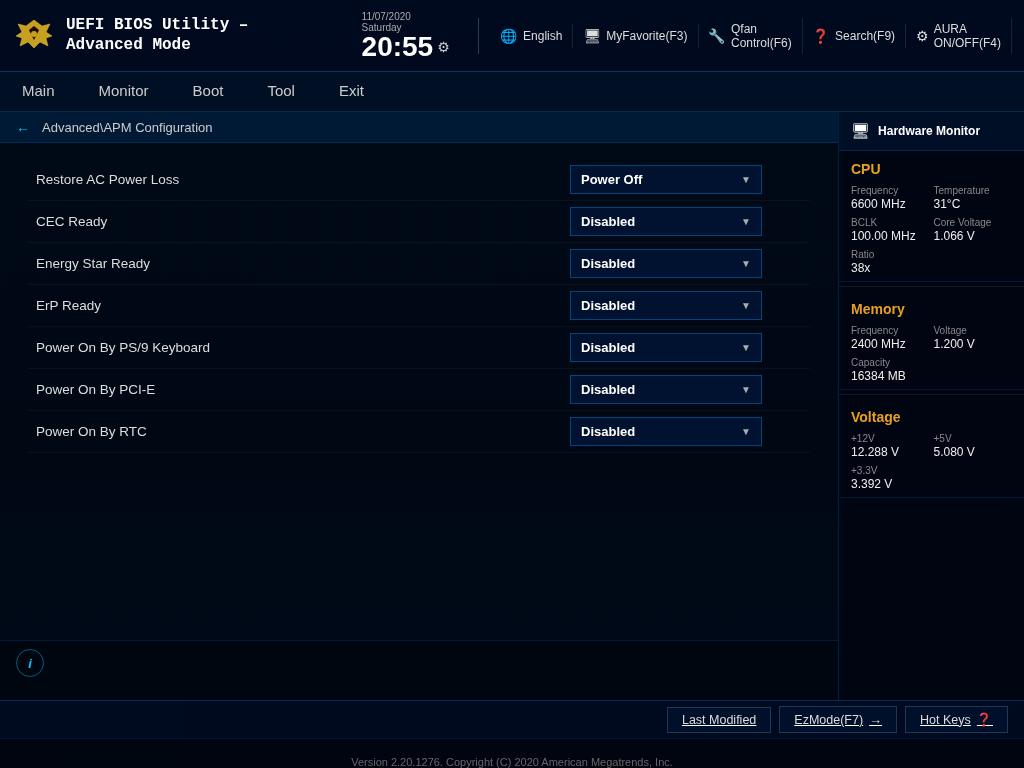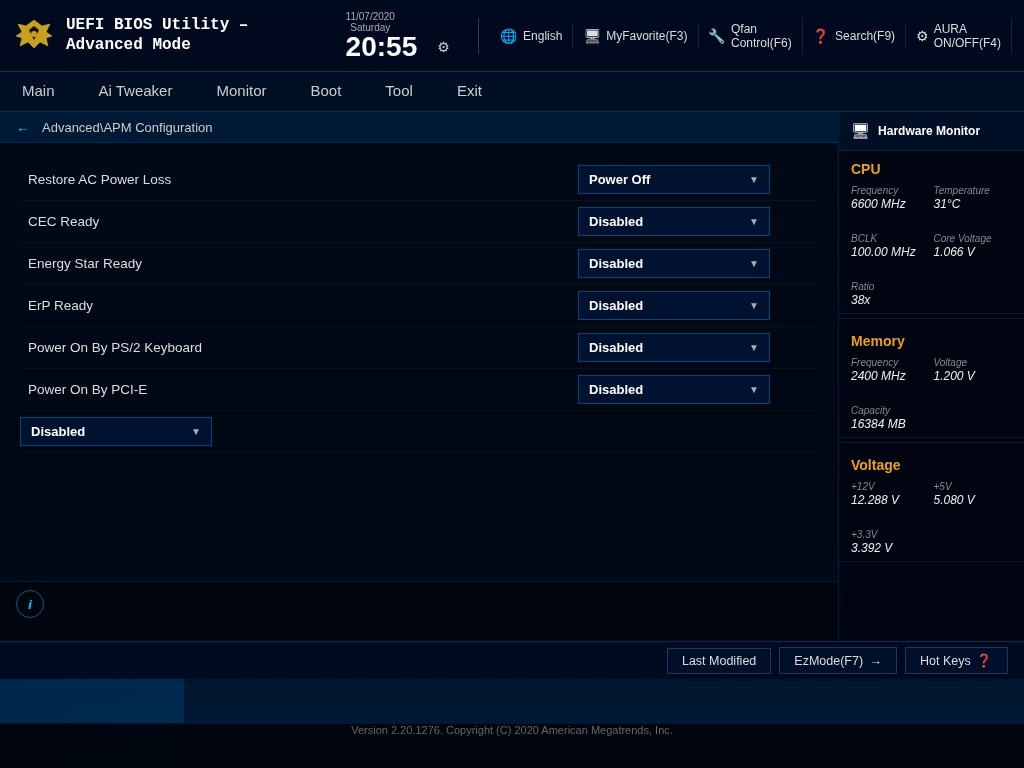--- a/index.html
+++ b/index.html
@@ -92,30 +92,29 @@
       line-height: 1.2;
     }
 
     
     .clock-area {
       display: flex;
       flex-direction: column;
       align-items: flex-start;
       margin-left: 10px;
       margin-right: 16px;
-      text-align: center;
     }
     .date-text {
       font-size: 10px;
       color: #aaa;
     }
     .time-row {
       display: flex;
       align-items: center;
-      gap: 20px;
+      gap: 4px;
     }
     .time-text {
       font-size: 28px;
       font-weight: bold;
       color: #fff;
       line-height: 1;
     }
     .gear-icon-small {
       font-size: 14px;
       color: #ccc;
@@ -202,21 +201,21 @@
     .back-arrow {
       color: #0cf;
       font-size: 14px;
       cursor: pointer;
       margin-right: 4px;
     }
 
     
     .settings-list {
       flex: 1;
-      padding: 16px 20px;
+      padding: 16px 28px;
       overflow-y: auto;
     }
     .setting-row {
       display: flex;
       align-items: center;
       padding: 6px 0;
       border-bottom: 1px solid rgba(255,255,255,0.04);
     }
     .setting-label {
       flex: 1;
@@ -303,22 +302,21 @@
       font-size: 14px;
       font-weight: 600;
       color: #e8a020;
       margin-bottom: 8px;
     }
     .hw-section-title.memory { color: #e8a020; }
     .hw-section-title.voltage { color: #e8a020; }
     .hw-grid {
       display: grid;
       grid-template-columns: 1fr 1fr;
-      gap: 22px 4px;
-      font-style: italic;
+      gap: 6px 4px;
     }
     .hw-item {
       display: flex;
       flex-direction: column;
     }
     .hw-label {
       font-size: 10px;
       color: #888;
       line-height: 1.2;
     }
@@ -347,48 +345,48 @@
       align-items: center;
       padding: 0 16px;
     }
     .status-left {
       flex: 1;
     }
     .status-actions {
       display: flex;
       align-items: center;
       gap: 0;
+      text-decoration: underline;
     }
     .status-btn {
       display: flex;
       align-items: center;
       gap: 6px;
       padding: 5px 14px;
       font-size: 12.5px;
       color: #ddd;
       cursor: pointer;
       border: 1px solid rgba(100,150,200,0.3);
       margin-left: 8px;
       background: rgba(0,20,50,0.6);
     }
     .status-btn .btn-icon {
       font-size: 13px;
     }
 
     
     .copyright-bar {
       background: rgba(0,5,15,0.98);
-      height: 45px;
-      display: flex;
-      align-items: flex-start;
+      height: 30px;
+      display: flex;
+      align-items: flex-end;
       justify-content: center;
       font-size: 11px;
       color: #666;
       border-top: 1px solid rgba(0,60,120,0.3);
-      margin-top: 44px;
     }
   </style>
 </head>
 <body>
 
 <div class="bg-overlay"></div>
 <div class="bg-circuit"></div>
 <div class="bg-bottom"></div>
 
 <div class="main-wrapper">
@@ -442,23 +440,20 @@
         <span>AURA ON/OFF(F4)</span>
       </div>
     </div>
   </div>
 
   <div class="nav-bar">
     <div class="nav-item">
       <span>Main</span>
     </div>
     <div class="nav-item">
-      <span>Ai Tweaker</span>
-    </div>
-    <div class="nav-item">
       <span>Monitor</span>
     </div>
     <div class="nav-item">
       <span>Boot</span>
     </div>
     <div class="nav-item">
       <span>Tool</span>
     </div>
     <div class="nav-item">
       <span>Exit</span>
@@ -510,40 +505,41 @@
           <span class="setting-label">ErP Ready</span>
           <div class="setting-control">
             <div class="dropdown-control">
               <span>Disabled</span>
               <span class="dropdown-arrow">▼</span>
             </div>
           </div>
         </div>
 
         <div class="setting-row">
-          <span class="setting-label">Power On By PS/2 Keyboard</span>
+          <span class="setting-label">Power On By PS/9 Keyboard</span>
           <div class="setting-control">
             <div class="dropdown-control">
               <span>Disabled</span>
               <span class="dropdown-arrow">▼</span>
             </div>
           </div>
         </div>
 
         <div class="setting-row">
           <span class="setting-label">Power On By PCI-E</span>
           <div class="setting-control">
             <div class="dropdown-control">
               <span>Disabled</span>
               <span class="dropdown-arrow">▼</span>
             </div>
           </div>
         </div>
 
         <div class="setting-row">
+          <span class="setting-label">Power On By RTC</span>
           <div class="setting-control">
             <div class="dropdown-control">
               <span>Disabled</span>
               <span class="dropdown-arrow">▼</span>
             </div>
           </div>
         </div>
 
       </div>
 

